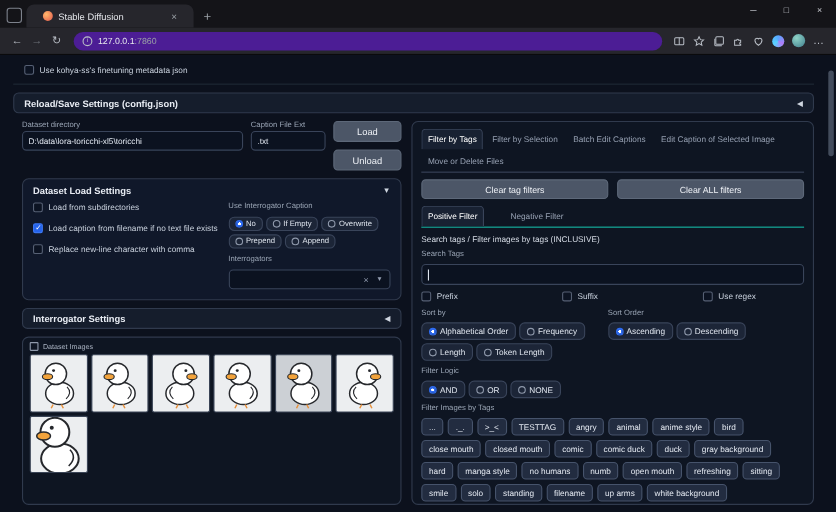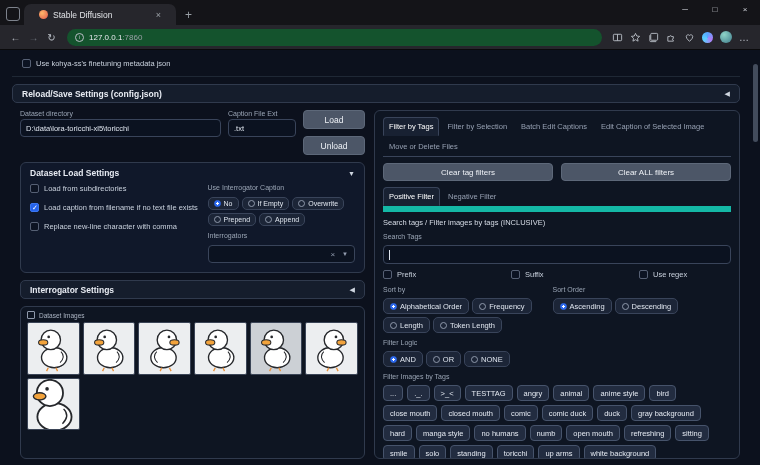--- a/index.html
+++ b/index.html
@@ -13,21 +13,21 @@
   .favicon { width:9px; height:9px; border-radius:50%; background:radial-gradient(circle at 35% 35%, #ffb86b, #e2574c); flex:none; }
   .tab-title { font-size:8.5px; color:#e2e4e8; flex:1; white-space:nowrap; overflow:hidden; }
   .tab-close { font-size:9px; color:#9aa0a6; }
   .newtab { color:#9aa0a6; font-size:12px; margin:0 0 5px 9px; line-height:10px; }
   .win-controls { margin-left:auto; display:flex; align-self:flex-start; }
   .win-controls span { width:30px; height:19px; display:flex; align-items:center; justify-content:center; color:#cfd2d8; font-size:8px; }
 
   .toolbar { height:25px; background:#26262c; display:flex; align-items:center; gap:3px; padding:0 8px; flex:none; border-bottom:1px solid #0a0a0c; }
   .nav-ic { color:#b9bec6; font-size:10px; width:15px; text-align:center; }
   .nav-ic.dim { color:#6b7078; }
-  .addressbar { flex:1; height:17px; background:#14532d; border-radius:9px; display:flex; align-items:center; gap:5px; padding:0 8px; margin:0 5px; }
+  .addressbar { flex:1; height:17px; background:#4c1d95; border-radius:9px; display:flex; align-items:center; gap:5px; padding:0 8px; margin:0 5px; }
   .info-ic { width:9px; height:9px; border:1px solid #b9bec6; border-radius:50%; color:#b9bec6; font-size:6px; display:flex; align-items:center; justify-content:center; flex:none; }
   .url { font-size:8px; color:#e8eaee; }
   .url .port { color:#9aa0a6; }
   .tb-right { display:flex; align-items:center; gap:7px; padding:0 2px; }
   .tb-ic { width:11px; height:11px; color:#b9bec6; }
   .tb-ic svg { width:100%; height:100%; display:block; }
   .copilot { width:11px; height:11px; border-radius:50%; background:conic-gradient(#58a6ff,#b07cf7,#58d3ff,#58a6ff); }
   .avatar { width:12px; height:12px; border-radius:50%; background:radial-gradient(circle at 35% 30%, #8fd3c7, #3f7d8c); }
   .ellipsis { color:#b9bec6; font-size:10px; letter-spacing:1px; }
 
@@ -79,21 +79,21 @@
   .thumb:nth-child(3) svg, .thumb:nth-child(6) svg { transform:scaleX(-1); }
   .thumb:nth-child(5) { background:#ccd0d5; }
   .thumb:nth-child(7) svg { transform:scale(1.35); }
 
   .col-right { flex:1; border:1px solid #303a4d; border-radius:6px; background:#0e1522; padding:6px 8px; display:flex; flex-direction:column; gap:6px; overflow:hidden; min-width:0;justify-content:space-between; }
   .tabswrap { display:flex; flex-wrap:wrap; gap:1px 2px; border-bottom:1px solid #39445a; }
   .rtab { font-size:7.5px; color:#96a0b2; padding:4px 5px; white-space:nowrap; border:1px solid transparent; }
   .rtab.active { color:#fff; background:#182132; border-color:#39445a; border-bottom-color:#182132; border-radius:4px 4px 0 0; }
   .clear-row { display:flex; gap:8px; }
   .clear-row .gbtn { flex:1; height:18px; font-size:8px; }
-  .subtabs { display:flex; gap:2px; border-bottom:6px solid #14b8a6; }
+  .subtabs { display:flex; gap:18px; border-bottom:1px solid #14b8a6; }
   .desc { font-size:7.5px; color:#d6dce6; }
   .search-wrap .ginput { height:19px; }
   .caret-line { width:1px; height:10px; background:#dfe5ee; }
   .match-row { display:flex;gap:36px; }
   .match-row .chk { flex:1; }
   .sort-grid { display:flex; gap:6px; }
   .sort-left { width:47%; flex:none; }
   .sort-right { flex:1; }
   .sec { display:flex; flex-direction:column; gap:3px; }
   .chip.rp { font-size:7.5px; padding:2.5px 6px; }
@@ -459,21 +459,21 @@
   <span class="tag">refreshing</span>
 
   <span class="tag">sitting</span>
 
   <span class="tag">smile</span>
 
   <span class="tag">solo</span>
 
   <span class="tag">standing</span>
 
-  <span class="tag">toricchi</span>
+  <span class="tag">filename</span>
 
   <span class="tag">up arms</span>
 
   <span class="tag">white background</span>
 </div>
           </div>
 
         </div>
       </div>
     </div>

